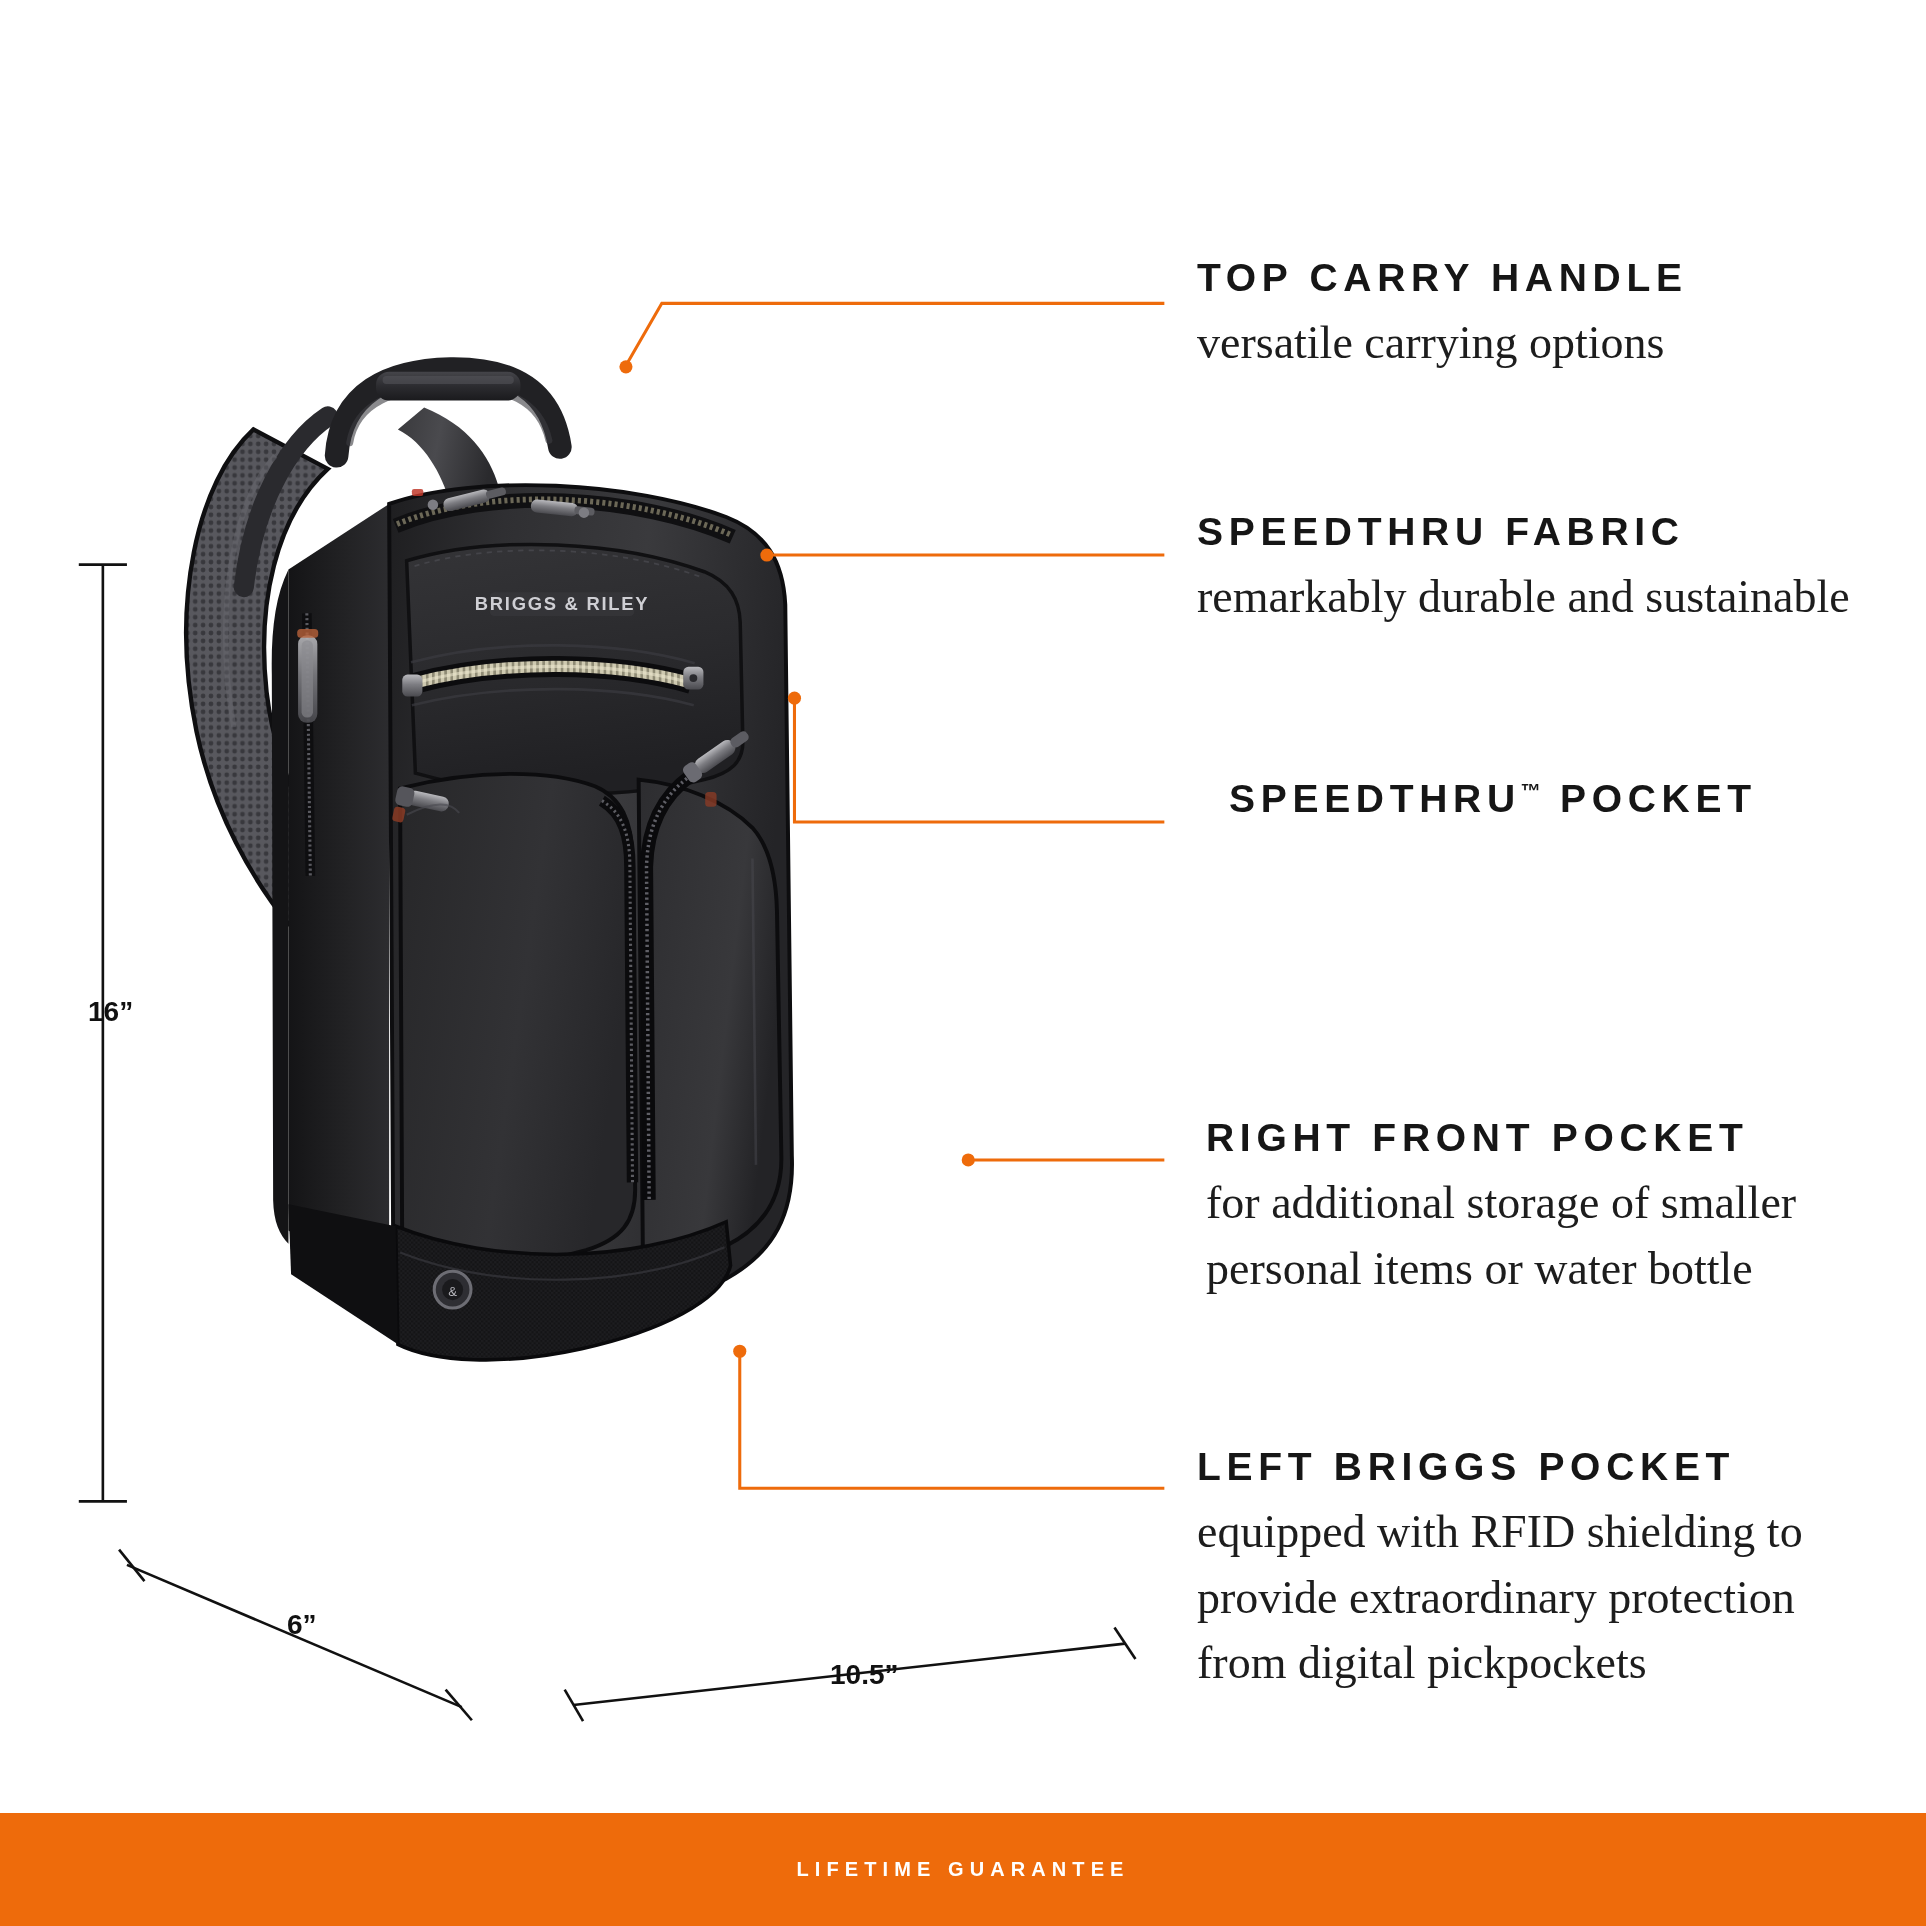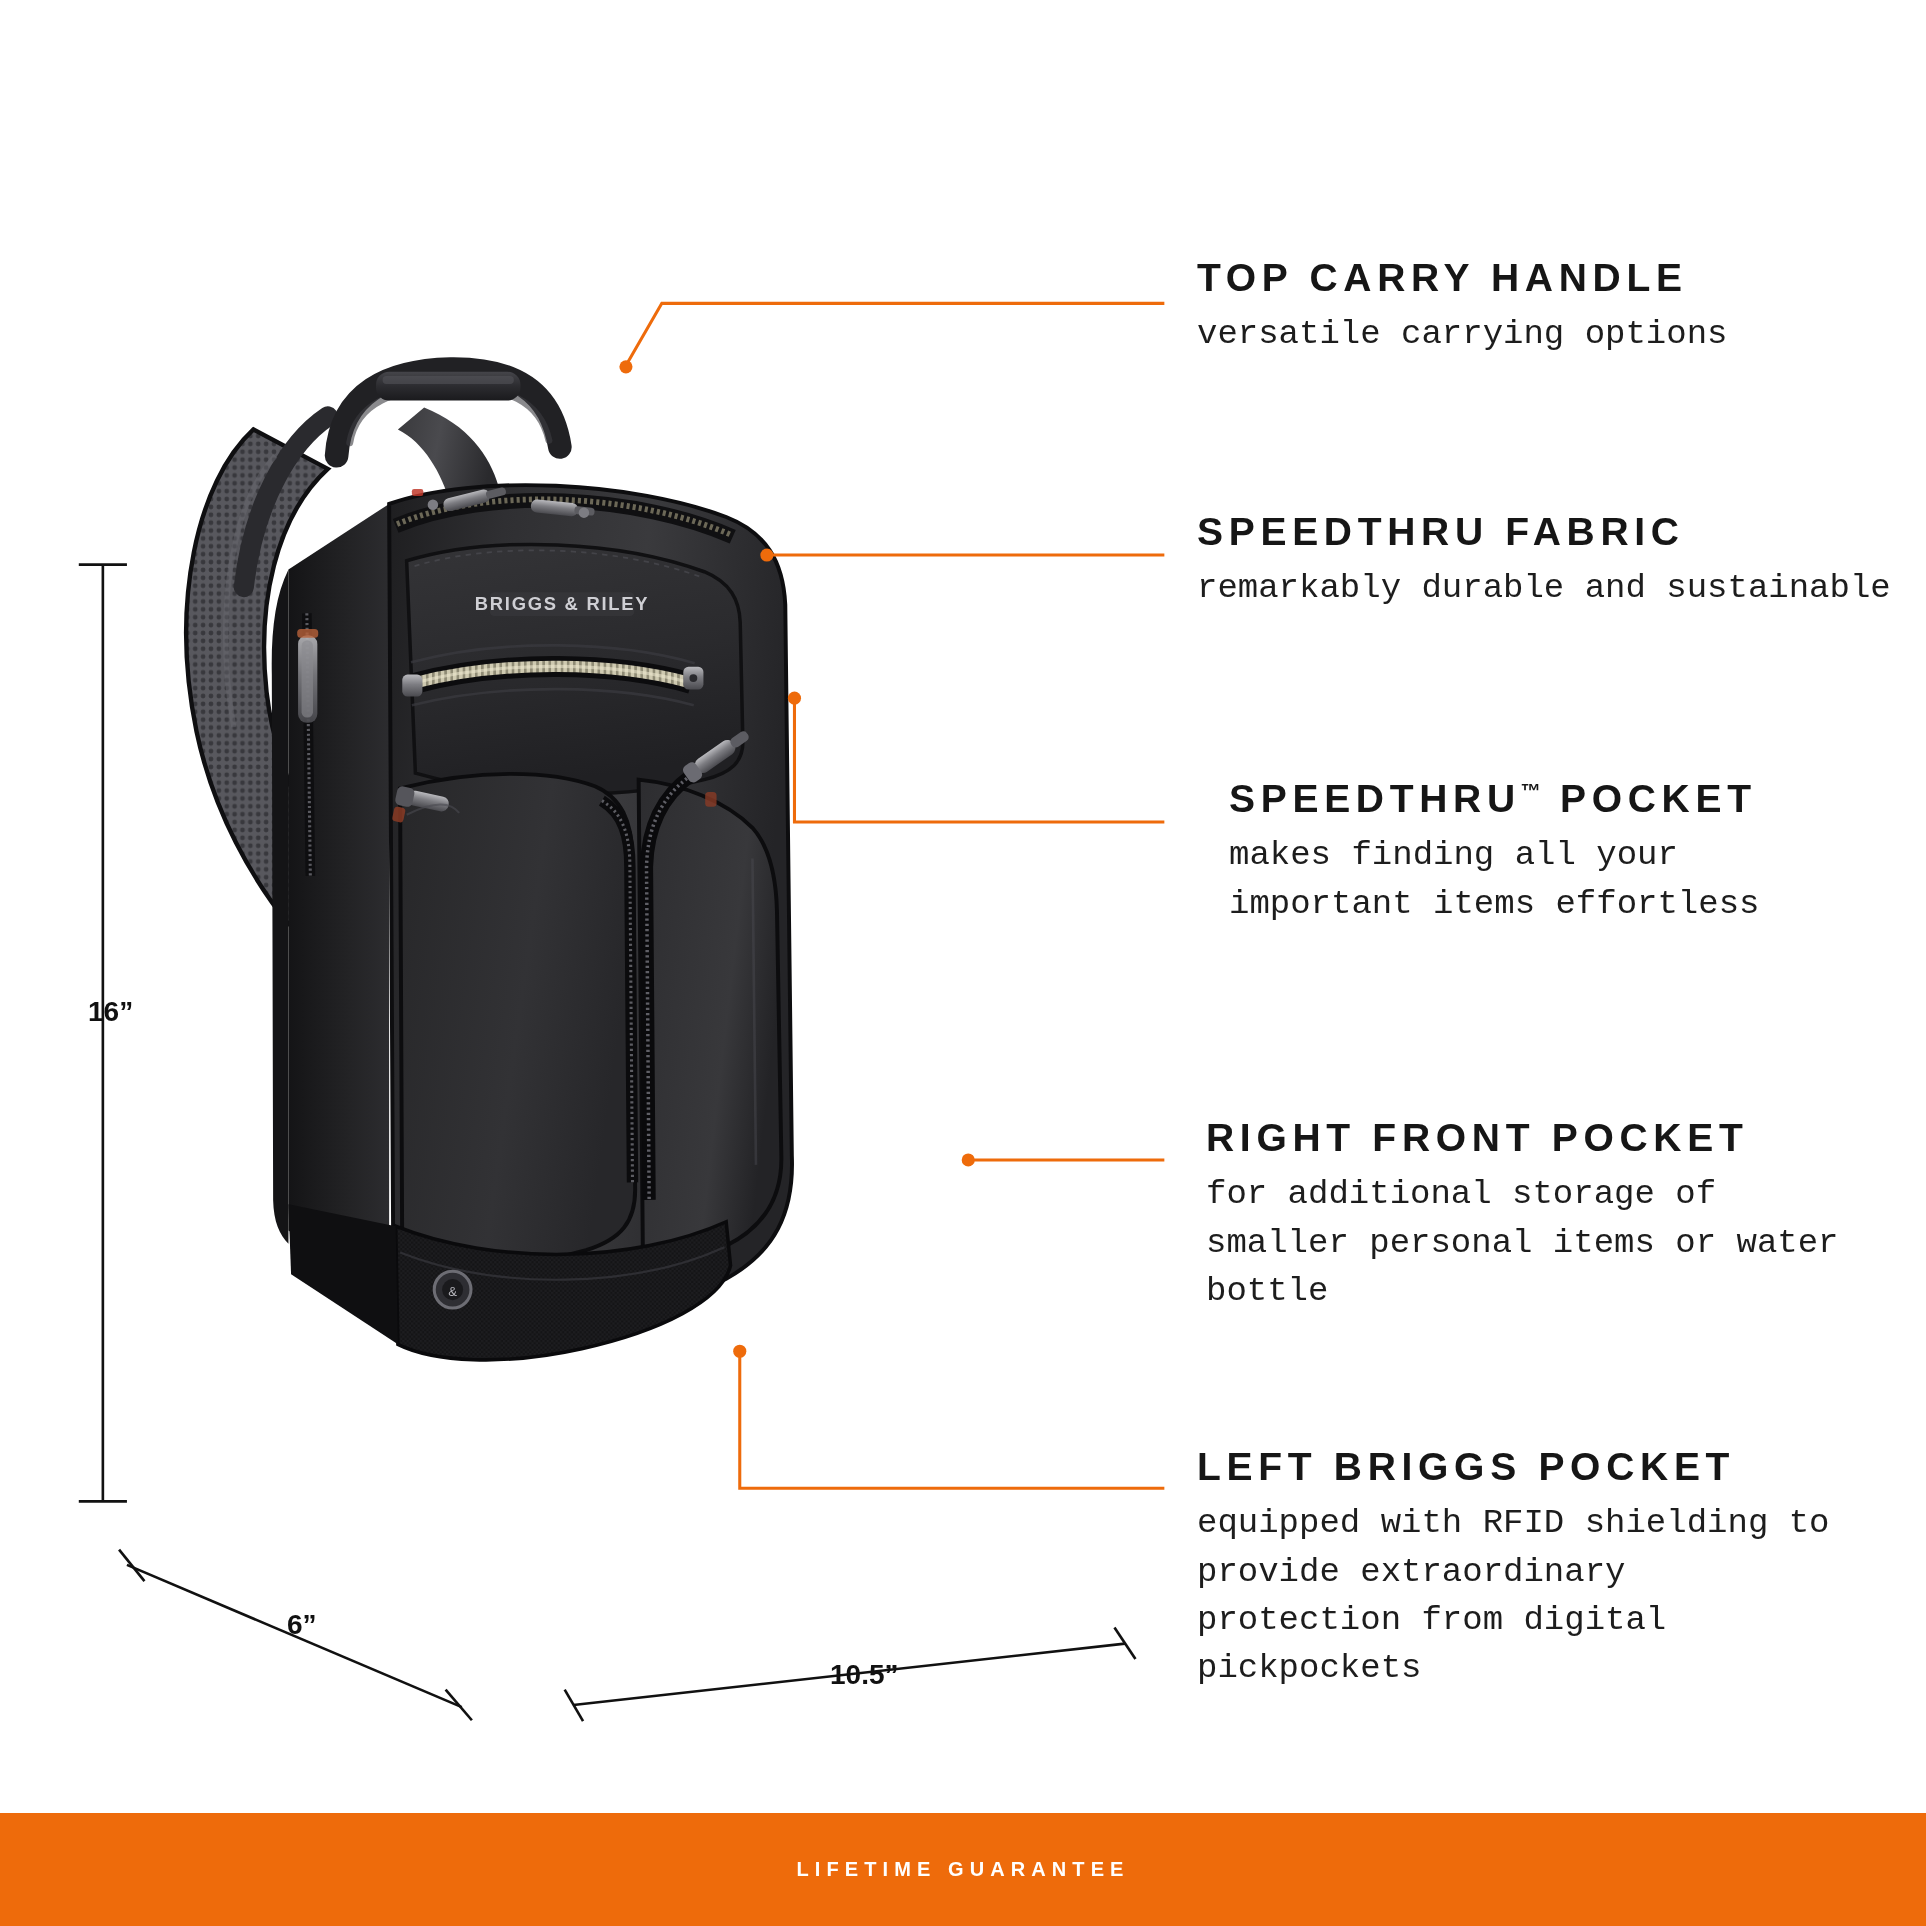--- a/index.html
+++ b/index.html
@@ -21,23 +21,23 @@
   .callout-title {
     font-family: "Liberation Sans", sans-serif;
     font-weight: bold;
     font-size: 39px;
     letter-spacing: 5.7px;
     color: #161616;
     white-space: nowrap;
     line-height: 1.05;
   }
   .callout-desc {
-    font-family: Liberation Mono, monospace;
+    font-family: Liberation Serif, serif;
     font-weight: 400;
-    font-size: 34px;
+    font-size: 46px;
     line-height: 1.42;
     color: #1d1d1d;
     margin-top: 11.4px;
     letter-spacing: 0px;
   }
   .tm {
     font-size: 20px;
     vertical-align: super;
     letter-spacing: 2.6px;
   }
@@ -363,21 +363,20 @@
   <div class="callout-desc">versatile carrying options</div>
 </div>
 
 <div class="callout" style="left:1197px; top:512px; width:700px;">
   <div class="callout-title">SPEEDTHRU FABRIC</div>
   <div class="callout-desc">remarkably durable and sustainable</div>
 </div>
 
 <div class="callout" style="left:1229px; top:779px; width:665px;">
   <div class="callout-title"><span>SPEEDTHRU</span><span class="tm">™</span><span> POCKET</span></div>
-  <div class="callout-desc" style="max-width:630px;">makes finding all your important items effortless</div>
 </div>
 
 <div class="callout" style="left:1206px; top:1118px; width:709px;">
   <div class="callout-title">RIGHT FRONT POCKET</div>
   <div class="callout-desc" style="max-width:635px;">for additional storage of smaller personal items or water bottle</div>
 </div>
 
 <div class="callout" style="left:1197px; top:1447px; width:709px;">
   <div class="callout-title">LEFT BRIGGS POCKET</div>
   <div class="callout-desc" style="max-width:648px;">equipped with RFID shielding to provide extraordinary protection from digital pickpockets</div>

